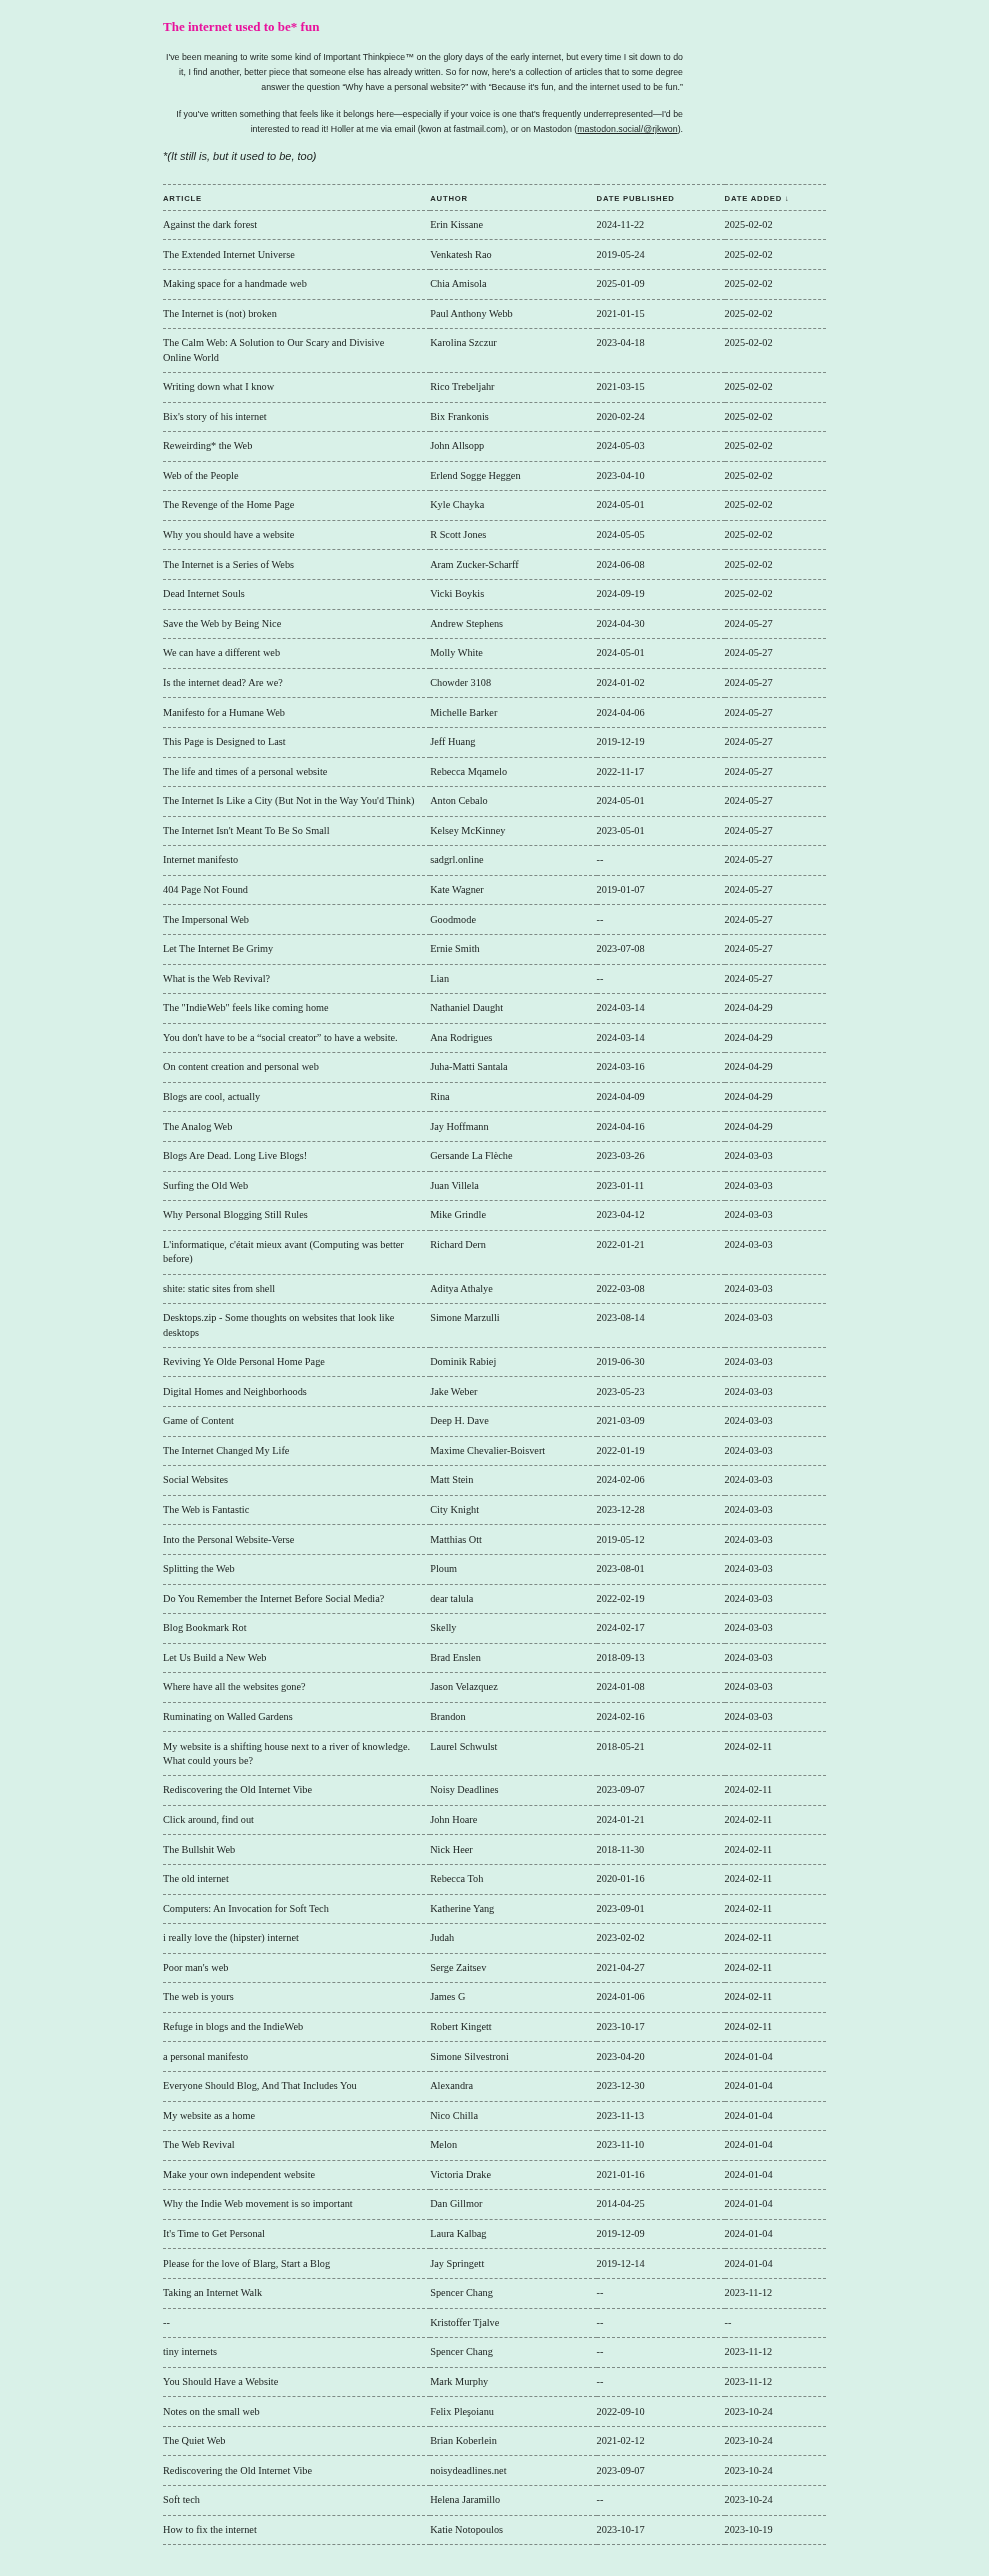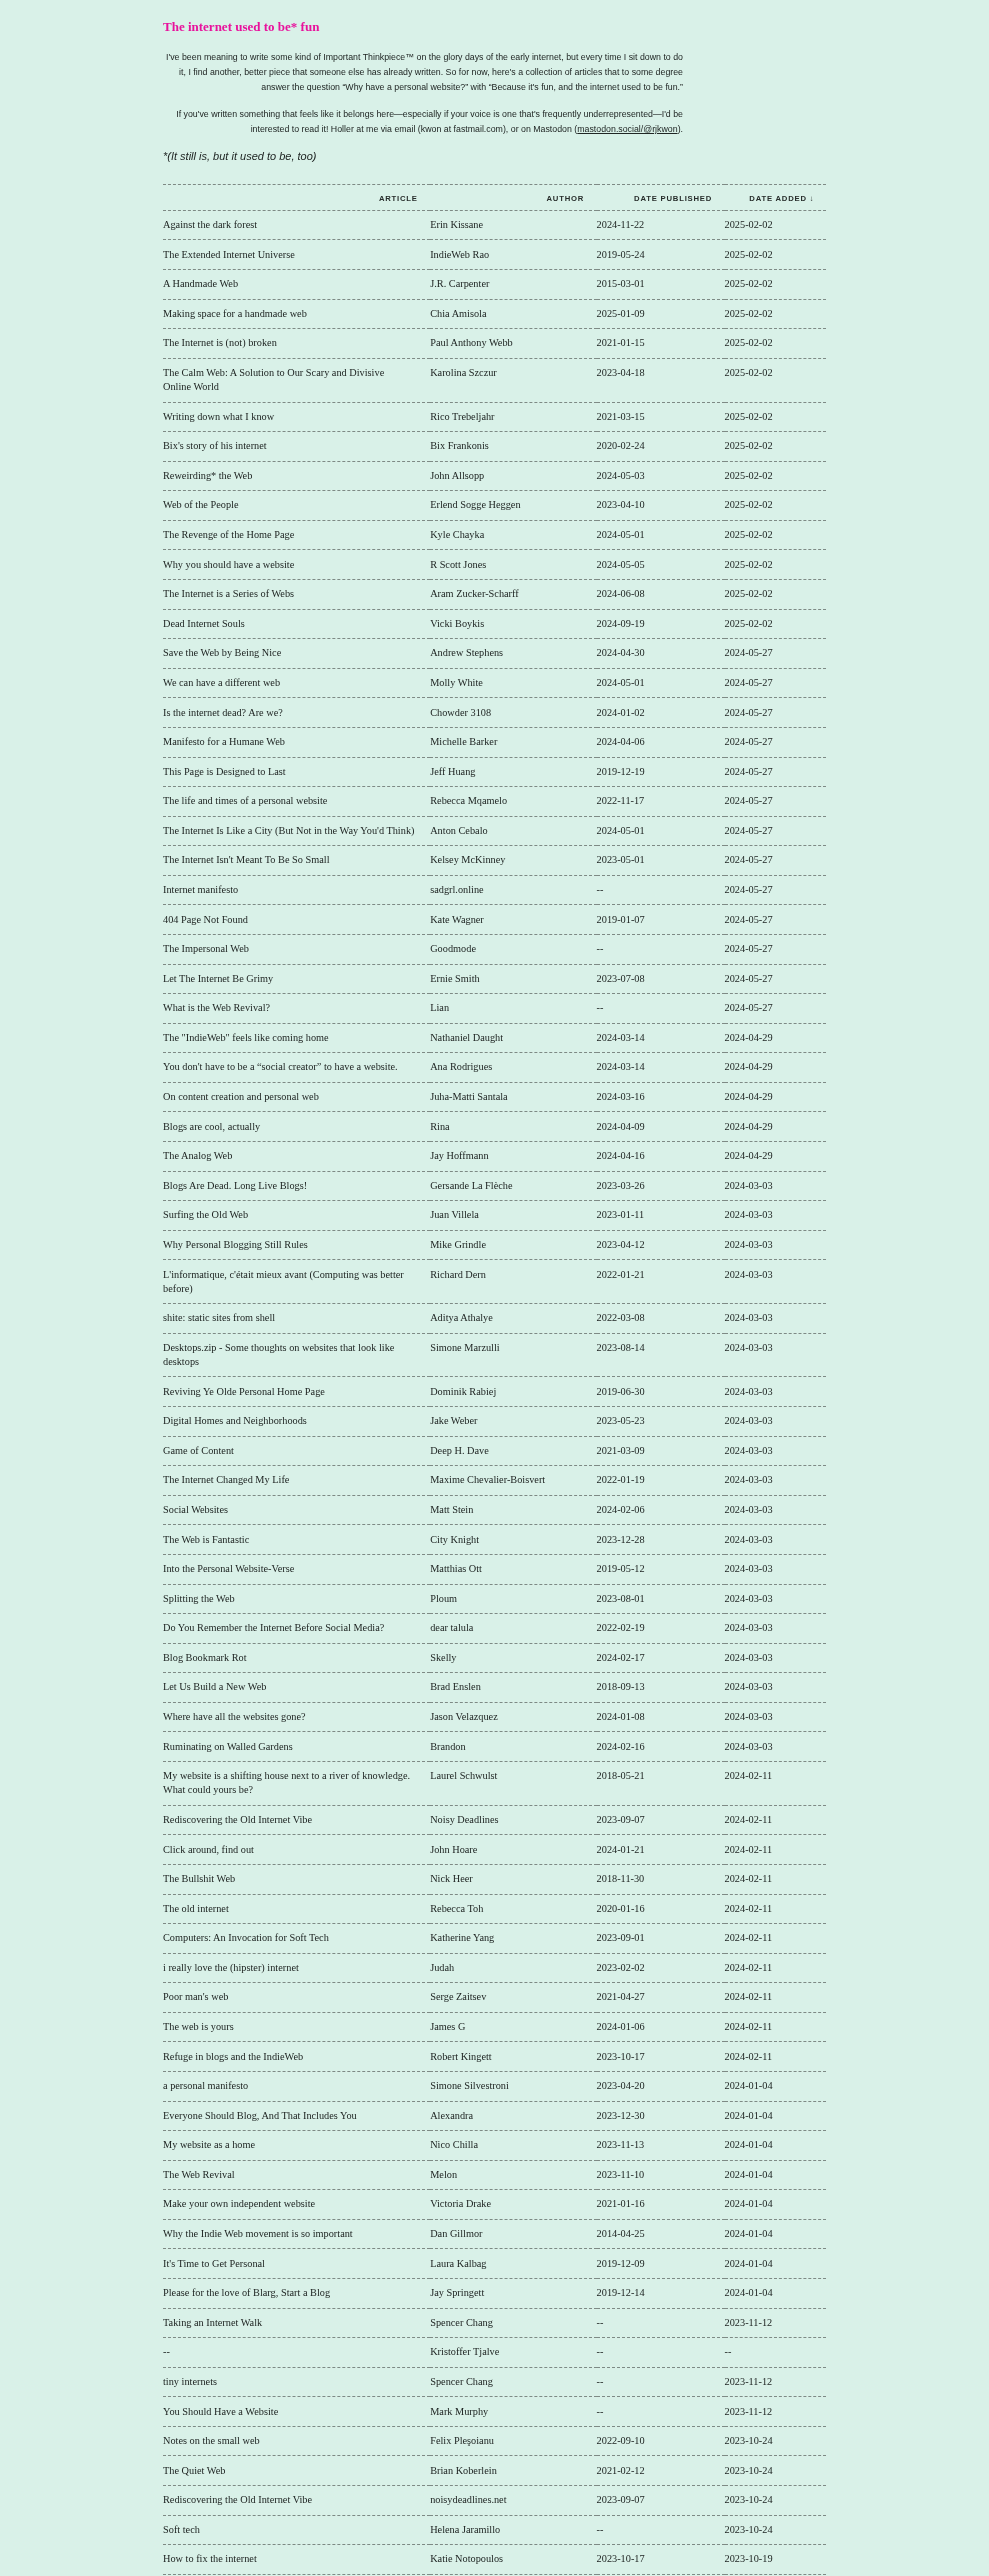--- a/index.html
+++ b/index.html
@@ -43,21 +43,21 @@
     width: 100%;
     border-collapse: collapse;
     border-top: 0.5px dashed #7e8a85;
   }
   th {
     font-family: "Liberation Sans", sans-serif;
     font-size: 7.7px;
     font-weight: bold;
     letter-spacing: 0.8px;
     color: #272d2b;
-    text-align: right;
+    text-align: left;
     padding: 8.8px 12.4px 7.2px 0;
     border-bottom: 0.5px dashed #7e8a85;
     white-space: nowrap;
   }
   th .sort-arrow {
     font-weight: normal;
     letter-spacing: 0;
     font-size: 7.7px;
   }
   td {
@@ -109,28 +109,22 @@
     </thead>
     <tbody>
         <tr>
           <td><a href="#">Against the dark forest</a></td>
           <td>Erin Kissane</td>
           <td>2024-11-22</td>
           <td>2025-02-02</td>
         </tr>
         <tr>
           <td><a href="#">The Extended Internet Universe</a></td>
-          <td>IndieWeb Rao</td>
+          <td>Venkatesh Rao</td>
           <td>2019-05-24</td>
-          <td>2025-02-02</td>
-        </tr>
-        <tr>
-          <td><a href="#">A Handmade Web</a></td>
-          <td>J.R. Carpenter</td>
-          <td>2015-03-01</td>
           <td>2025-02-02</td>
         </tr>
         <tr>
           <td><a href="#">Making space for a handmade web</a></td>
           <td>Chia Amisola</td>
           <td>2025-01-09</td>
           <td>2025-02-02</td>
         </tr>
         <tr>
           <td><a href="#">The Internet is (not) broken</a></td>

